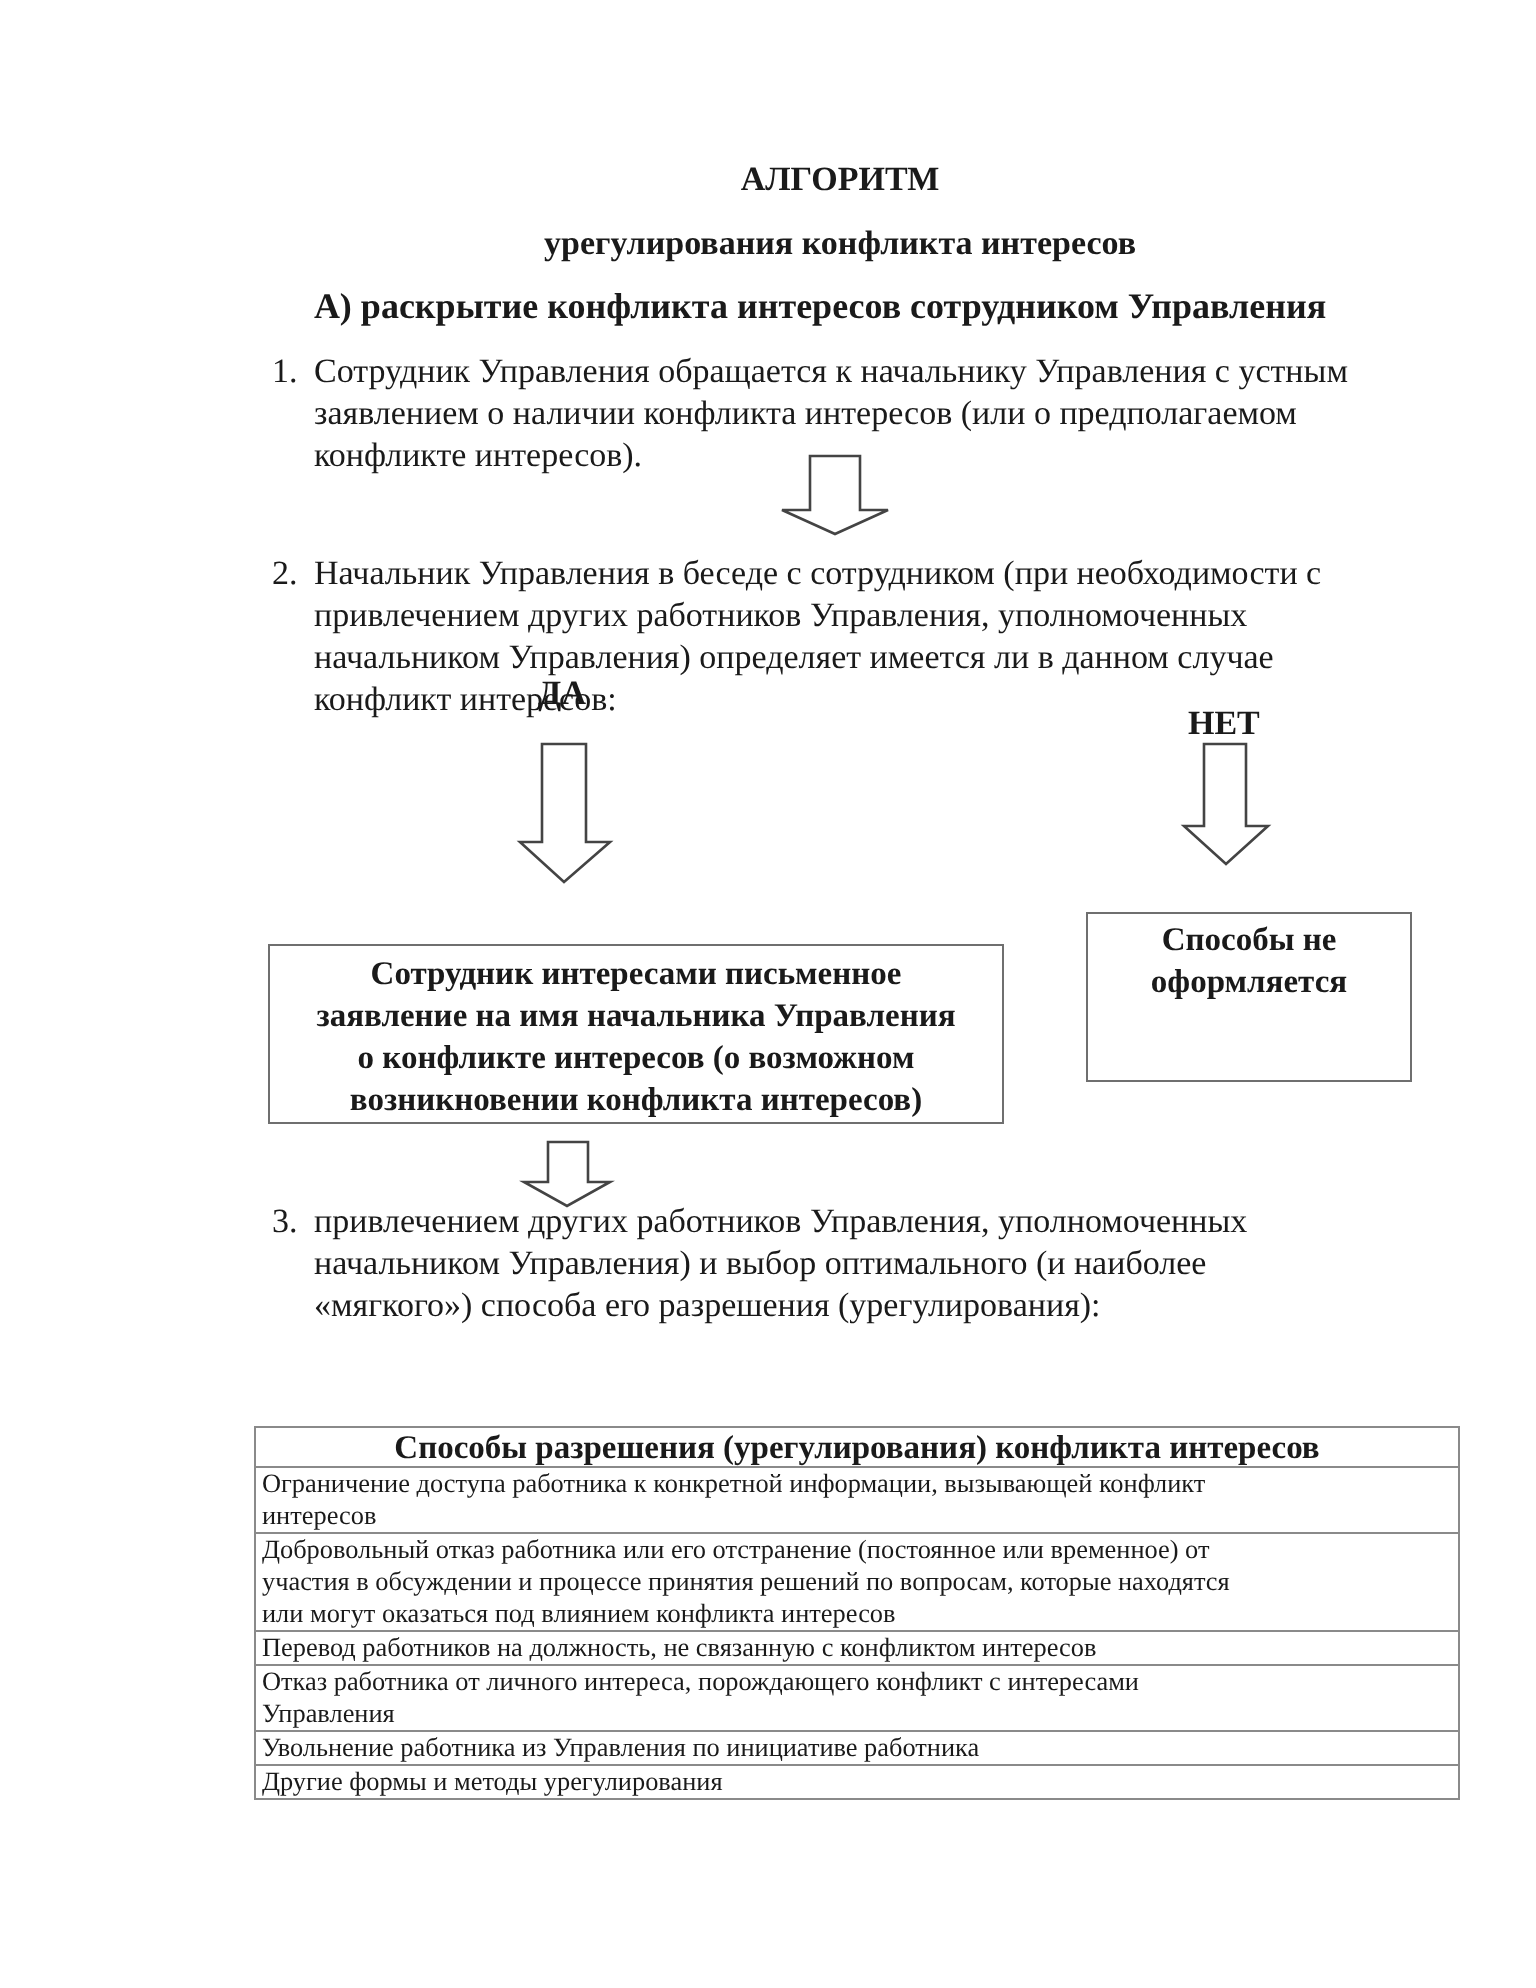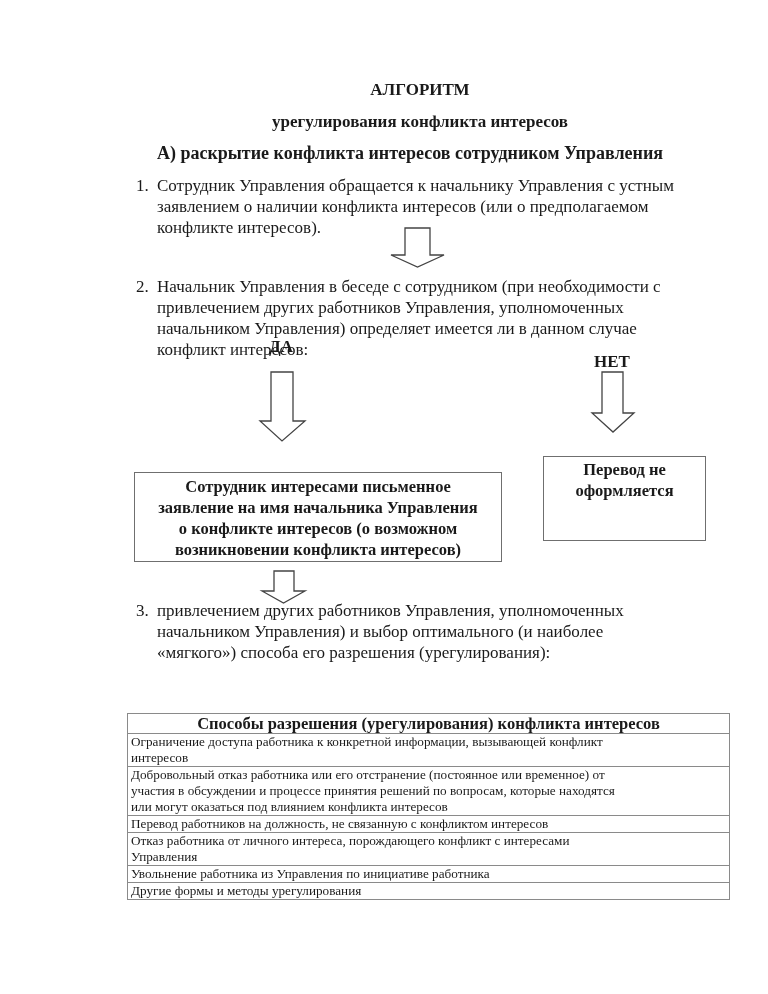--- a/index.html
+++ b/index.html
@@ -73,21 +73,21 @@
 </svg>
 
 <div class="abs box" style="left:134px; top:472px; width:368px; height:90px; padding-top:3px;">
   <span class="line">Сотрудник интересами письменное</span>
   <span class="line">заявление на имя начальника Управления</span>
   <span class="line">о конфликте интересов  (о возможном</span>
   <span class="line">возникновении  конфликта интересов)</span>
 </div>
 
 <div class="abs box" style="left:543px; top:456px; width:163px; height:85px; padding-top:2px;">
-  <span class="line">Перевод не</span>
+  <span class="line">Способы не</span>
   <span class="line">оформляется</span>
 </div>
 
 <svg class="arrow" style="left:261px; top:570px;" width="46" height="36">
   <polygon points="13,1 33,1 33,21 44,21 22.5,33 1,21 13,21" fill="#fff" stroke="#444" stroke-width="1.3"></polygon>
 </svg>
 
 <div class="abs step" style="top:600px;">
   <span class="num">3.</span>
   <div class="txt">

